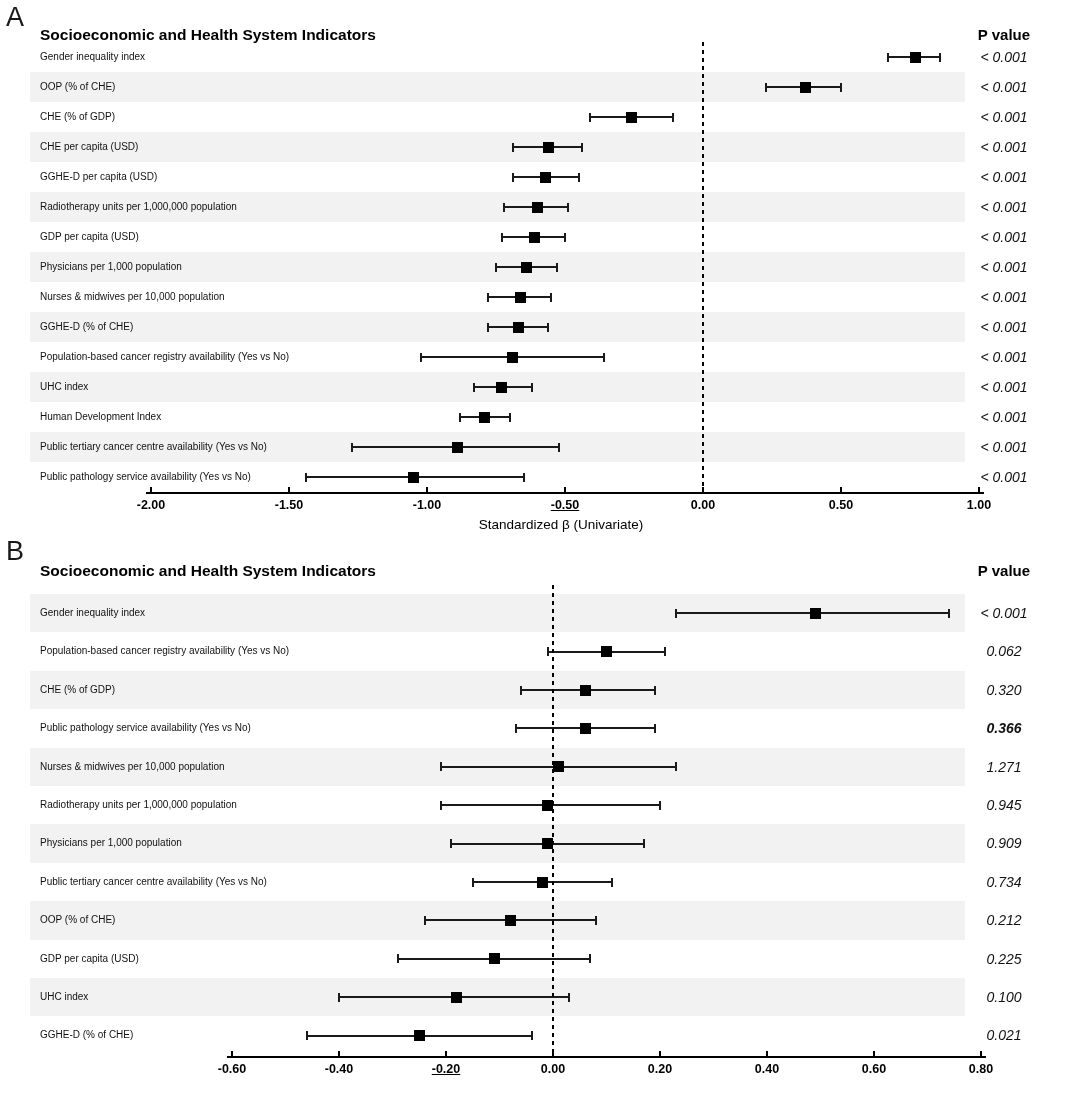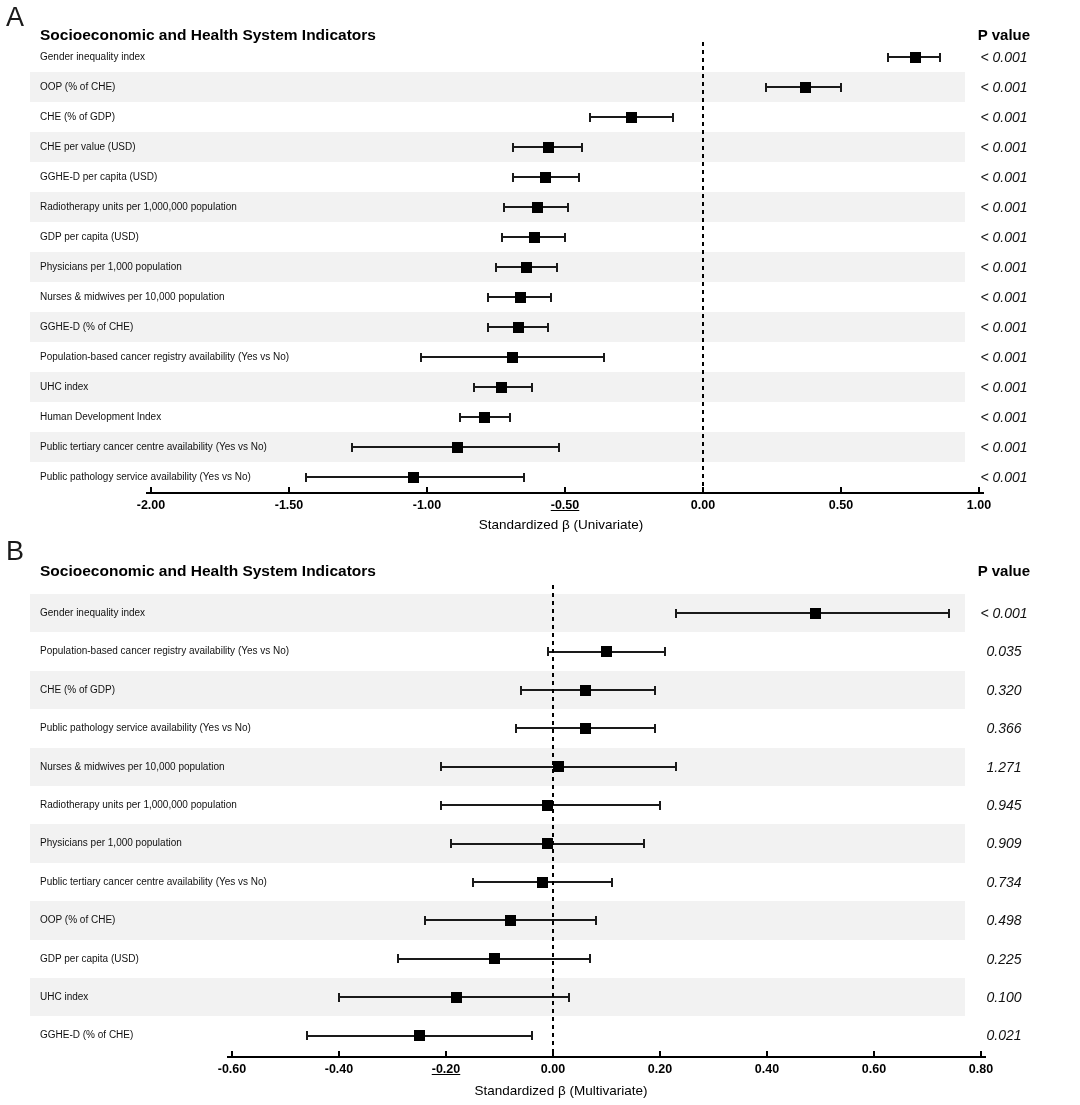--- a/index.html
+++ b/index.html
@@ -42,21 +42,21 @@
       <div class="ci-cap" style="left: 840px; top: 82.5px;"></div>
       <div class="marker" style="left: 799.62px; top: 81.5px;"></div>
       <div class="p-val" style="top: 72px; line-height: 30px;">&lt; 0.001</div>
       <div class="row-label" style="top: 102px; line-height: 30px;">CHE (% of GDP)</div>
       <div class="ci-line" style="left: 589.84px; width: 82.8px; top: 116px;"></div>
       <div class="ci-cap" style="left: 588.84px; top: 112.5px;"></div>
       <div class="ci-cap" style="left: 671.64px; top: 112.5px;"></div>
       <div class="marker" style="left: 625.74px; top: 111.5px;"></div>
       <div class="p-val" style="top: 102px; line-height: 30px;">&lt; 0.001</div>
       <div class="stripe" style="top: 132px; height: 30px;"></div>
-      <div class="row-label" style="top: 132px; line-height: 30px;">CHE per value (USD)</div>
+      <div class="row-label" style="top: 132px; line-height: 30px;">CHE per capita (USD)</div>
       <div class="ci-line" style="left: 512.56px; width: 69px; top: 146px;"></div>
       <div class="ci-cap" style="left: 511.56px; top: 142.5px;"></div>
       <div class="ci-cap" style="left: 580.56px; top: 142.5px;"></div>
       <div class="marker" style="left: 542.94px; top: 141.5px;"></div>
       <div class="p-val" style="top: 132px; line-height: 30px;">&lt; 0.001</div>
       <div class="row-label" style="top: 162px; line-height: 30px;">GGHE-D per capita (USD)</div>
       <div class="ci-line" style="left: 512.56px; width: 66.24px; top: 176px;"></div>
       <div class="ci-cap" style="left: 511.56px; top: 172.5px;"></div>
       <div class="ci-cap" style="left: 577.8px; top: 172.5px;"></div>
       <div class="marker" style="left: 540.18px; top: 171.5px;"></div>
@@ -156,34 +156,34 @@
       <div class="ci-line" style="left: 676.05px; width: 272.85px; top: 612.2px;"></div>
       <div class="ci-cap" style="left: 675.05px; top: 608.7px;"></div>
       <div class="ci-cap" style="left: 947.9px; top: 608.7px;"></div>
       <div class="marker" style="left: 809.65px; top: 607.7px;"></div>
       <div class="p-val" style="top: 594px; line-height: 38.4px;">&lt; 0.001</div>
       <div class="row-label" style="top: 632.4px; line-height: 38.4px;">Population-based cancer registry availability (Yes vs No)</div>
       <div class="ci-line" style="left: 547.65px; width: 117.7px; top: 650.6px;"></div>
       <div class="ci-cap" style="left: 546.65px; top: 647.1px;"></div>
       <div class="ci-cap" style="left: 664.35px; top: 647.1px;"></div>
       <div class="marker" style="left: 601px; top: 646.1px;"></div>
-      <div class="p-val" style="top: 632.4px; line-height: 38.4px;">0.035</div>
+      <div class="p-val" style="top: 632.4px; line-height: 38.4px;">0.062</div>
       <div class="stripe" style="top: 670.8px; height: 38.4px;"></div>
       <div class="row-label" style="top: 670.8px; line-height: 38.4px;">CHE (% of GDP)</div>
       <div class="ci-line" style="left: 520.9px; width: 133.75px; top: 689px;"></div>
       <div class="ci-cap" style="left: 519.9px; top: 685.5px;"></div>
       <div class="ci-cap" style="left: 653.65px; top: 685.5px;"></div>
       <div class="marker" style="left: 579.6px; top: 684.5px;"></div>
       <div class="p-val" style="top: 670.8px; line-height: 38.4px;">0.320</div>
       <div class="row-label" style="top: 709.2px; line-height: 38.4px;">Public pathology service availability (Yes vs No)</div>
       <div class="ci-line" style="left: 515.55px; width: 139.1px; top: 727.4px;"></div>
       <div class="ci-cap" style="left: 514.55px; top: 723.9px;"></div>
       <div class="ci-cap" style="left: 653.65px; top: 723.9px;"></div>
       <div class="marker" style="left: 579.6px; top: 722.9px;"></div>
-      <div class="p-val" style="top: 709.2px; line-height: 38.4px;">0.366</div>
+      <div class="p-val" style="top: 709.2px; line-height: 38.4px; font-weight: bold;">0.366</div>
       <div class="stripe" style="top: 747.6px; height: 38.4px;"></div>
       <div class="row-label" style="top: 747.6px; line-height: 38.4px;">Nurses &amp; midwives per 10,000 population</div>
       <div class="ci-line" style="left: 440.65px; width: 235.4px; top: 765.8px;"></div>
       <div class="ci-cap" style="left: 439.65px; top: 762.3px;"></div>
       <div class="ci-cap" style="left: 675.05px; top: 762.3px;"></div>
       <div class="marker" style="left: 552.85px; top: 761.3px;"></div>
       <div class="p-val" style="top: 747.6px; line-height: 38.4px;">1.271</div>
       <div class="row-label" style="top: 786px; line-height: 38.4px;">Radiotherapy units per 1,000,000 population</div>
       <div class="ci-line" style="left: 440.65px; width: 219.35px; top: 804.2px;"></div>
       <div class="ci-cap" style="left: 439.65px; top: 800.7px;"></div>
@@ -202,21 +202,21 @@
       <div class="ci-cap" style="left: 471.75px; top: 877.5px;"></div>
       <div class="ci-cap" style="left: 610.85px; top: 877.5px;"></div>
       <div class="marker" style="left: 536.8px; top: 876.5px;"></div>
       <div class="p-val" style="top: 862.8px; line-height: 38.4px;">0.734</div>
       <div class="stripe" style="top: 901.2px; height: 38.4px;"></div>
       <div class="row-label" style="top: 901.2px; line-height: 38.4px;">OOP (% of CHE)</div>
       <div class="ci-line" style="left: 424.6px; width: 171.2px; top: 919.4px;"></div>
       <div class="ci-cap" style="left: 423.6px; top: 915.9px;"></div>
       <div class="ci-cap" style="left: 594.8px; top: 915.9px;"></div>
       <div class="marker" style="left: 504.7px; top: 914.9px;"></div>
-      <div class="p-val" style="top: 901.2px; line-height: 38.4px;">0.498</div>
+      <div class="p-val" style="top: 901.2px; line-height: 38.4px;">0.212</div>
       <div class="row-label" style="top: 939.6px; line-height: 38.4px;">GDP per capita (USD)</div>
       <div class="ci-line" style="left: 397.85px; width: 192.6px; top: 957.8px;"></div>
       <div class="ci-cap" style="left: 396.85px; top: 954.3px;"></div>
       <div class="ci-cap" style="left: 589.45px; top: 954.3px;"></div>
       <div class="marker" style="left: 488.65px; top: 953.3px;"></div>
       <div class="p-val" style="top: 939.6px; line-height: 38.4px;">0.225</div>
       <div class="stripe" style="top: 978px; height: 38.4px;"></div>
       <div class="row-label" style="top: 978px; line-height: 38.4px;">UHC index</div>
       <div class="ci-line" style="left: 339px; width: 230.05px; top: 996.2px;"></div>
       <div class="ci-cap" style="left: 338px; top: 992.7px;"></div>
@@ -243,15 +243,14 @@
       <div class="tick-label" style="left: 553px; top: 1062px;">0.00</div>
       <div class="tick" style="left: 659px; top: 1051px;"></div>
       <div class="tick-label" style="left: 660px; top: 1062px;">0.20</div>
       <div class="tick" style="left: 766px; top: 1051px;"></div>
       <div class="tick-label" style="left: 767px; top: 1062px;">0.40</div>
       <div class="tick" style="left: 873px; top: 1051px;"></div>
       <div class="tick-label" style="left: 874px; top: 1062px;">0.60</div>
       <div class="tick" style="left: 980px; top: 1051px;"></div>
       <div class="tick-label" style="left: 981px; top: 1062px;">0.80</div>
     </div>
-  <div class="axis-title" style="top:1083px;">Standardized β (Multivariate)</div>
 
 </div>
 
 </body></html>

